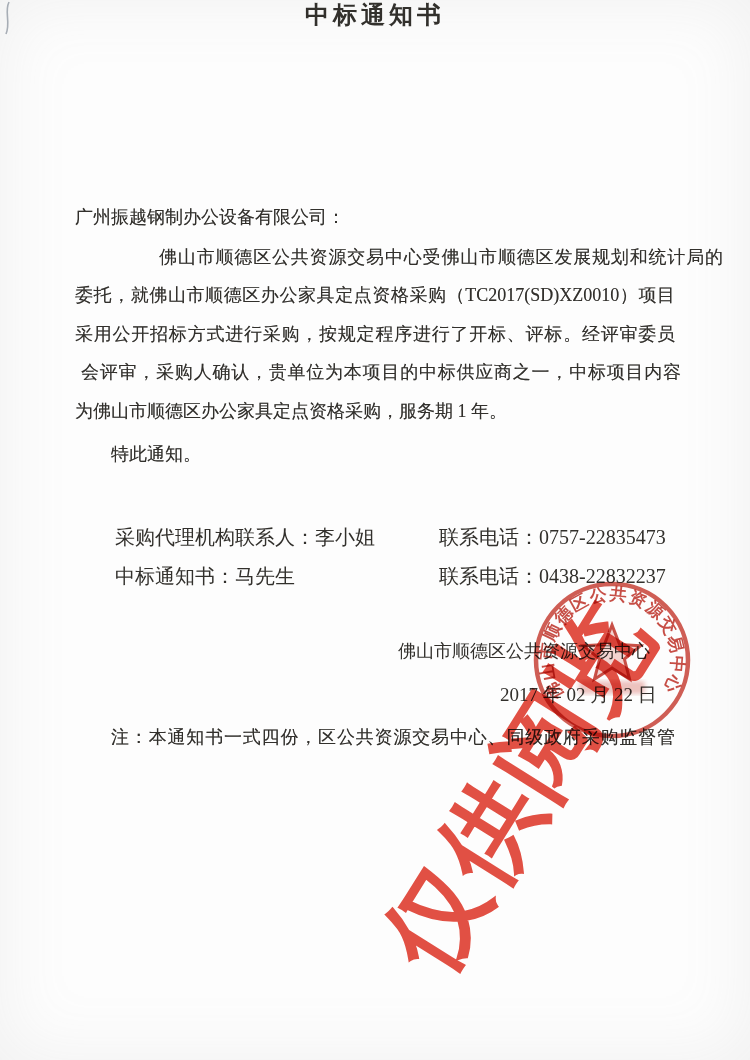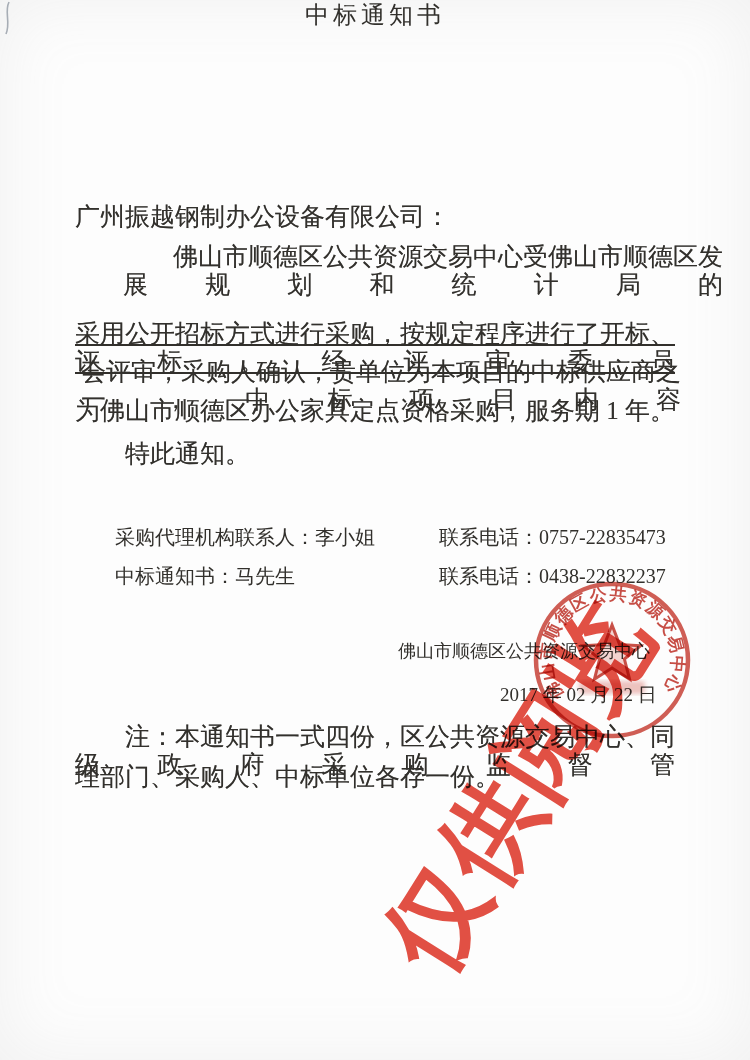--- a/index.html
+++ b/index.html
@@ -6,24 +6,24 @@
   .page {
     position:relative; width:750px; height:1060px; margin:0 auto;
     background:#fdfdfd; overflow:hidden;
     font-family:"Liberation Serif","DejaVu Serif",serif;
     color:#32302c;
     box-shadow: inset 0 0 70px rgba(150,150,150,0.12);
   }
   .abs { position:absolute; }
   .doc-title {
     left:0; width:750px; top:117; text-align:center;
-    font-size:24px; line-height:30px; letter-spacing:4px; font-weight:400;
+    font-size:24px; line-height:30px; letter-spacing:4px; font-weight:700;
   }
   .textline {
-    left:75px; width:600px; font-size:25px; line-height:28px;
+    left:75px; width:600px; font-size:18px; line-height:28px;
     text-shadow:0 0 0.5px rgba(70,70,70,0.55);
   }
   .just { text-align:justify; text-align-last:justify; }
   .indent { text-indent:2em; }
   .contact-row { left:75px; width:600px; font-size:20px; line-height:28px; }
   .contact-person { display:inline-block; padding-left:40px; }
   .contact-phone { position:absolute; left:325px; top:0;margin-left:39px; }
   .issuer-line { left:398px; top:638px; font-size:18px; line-height:26px; }
   .date-line { left:500px; top:682px; font-size:19px; line-height:26px; }
   .stamp {
@@ -48,40 +48,40 @@
 
   <svg class="abs corner-mark" width="20" height="40">
     <path d="M 9 2 C 4 12 11 22 6 34" stroke="#a7adb5" stroke-width="1.6" fill="none"></path>
   </svg>
 
   <div class="abs doc-title z1">中标通知书</div>
 
   <div class="abs textline z1" style="top:203px;">广州振越钢制办公设备有限公司：</div>
 
   <div class="abs textline just indent z1" style="top:243px;margin-left:48px;">佛山市顺德区公共资源交易中心受佛山市顺德区发展规划和统计局的</div>
-  <div class="abs textline just z1" style="top:320px;text-decoration:underline;">采用公开招标方式进行采购，按规定程序进行了开标、评标。经评审委员</div>
+  <div class="abs textline just z1" style="top:281px;">委托，就佛山市顺德区办公家具定点资格采购（TC2017(SD)XZ0010）项目</div>
+  <div class="abs textline just z1" style="top:320px;">采用公开招标方式进行采购，按规定程序进行了开标、评标。经评审委员</div>
   <div class="abs textline just z1" style="top:358px;margin-left:6px;">会评审，采购人确认，贵单位为本项目的中标供应商之一，中标项目内容</div>
   <div class="abs textline z1" style="top:397px;">为佛山市顺德区办公家具定点资格采购，服务期 1 年。</div>
 
   <div class="abs textline indent z1" style="top:440px;">特此通知。</div>
 
   <div class="abs contact-row z1" style="top:523px;">
     <span class="contact-person">采购代理机构联系人：李小姐</span>
     <span class="contact-phone">联系电话：0757-22835473</span>
   </div>
   <div class="abs contact-row z1" style="top:562px;">
     <span class="contact-person">中标通知书：马先生</span>
     <span class="contact-phone">联系电话：0438-22832237</span>
   </div>
 
   <div class="abs issuer-line z1">佛山市顺德区公共资源交易中心</div>
   <div class="abs date-line z1">2017 年 02 月 22 日</div>
 
   <div class="abs textline just indent z1" style="top:723px;">注：本通知书一式四份，区公共资源交易中心、同级政府采购监督管</div>
-  <div class="abs textline z1" style="top:763px;">理部门、采购人、中标单位各存一份。</div>
 
   <svg class="abs stamp" viewBox="0 0 170 170">
     <defs>
       <path id="ringPath" d="M 38 122 A 60 60 0 1 1 132 122" fill="none"></path>
       <filter id="smudge">
           <feGaussianBlur stdDeviation="2.2"></feGaussianBlur>
         </filter>
     </defs>
     <circle cx="85" cy="85" r="76" fill="none" stroke="rgba(196,50,39,0.85)" stroke-width="4.5"></circle>
     <text font-size="17" letter-spacing="1.5" fill="rgba(190,42,32,0.9)" font-family="Liberation Serif, DejaVu Serif, serif" font-weight="700">

